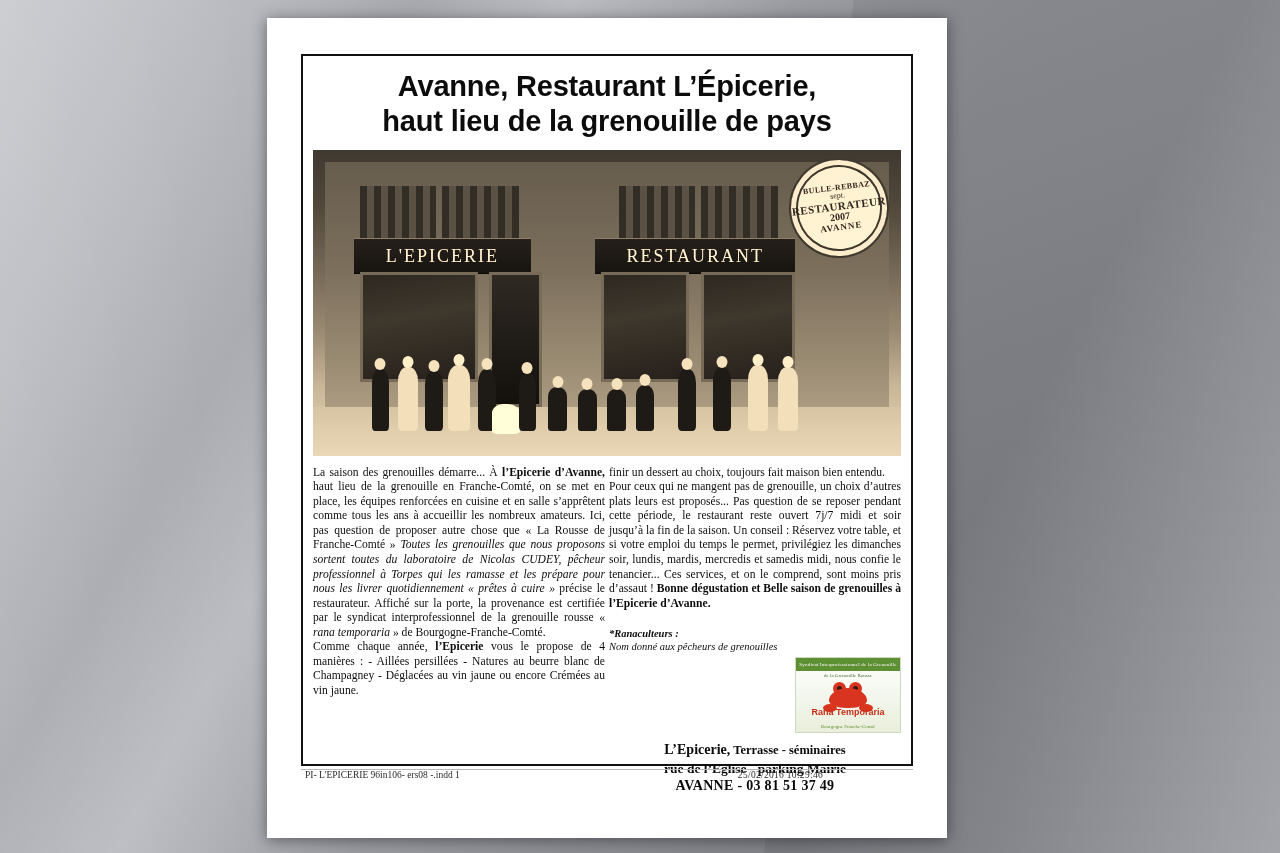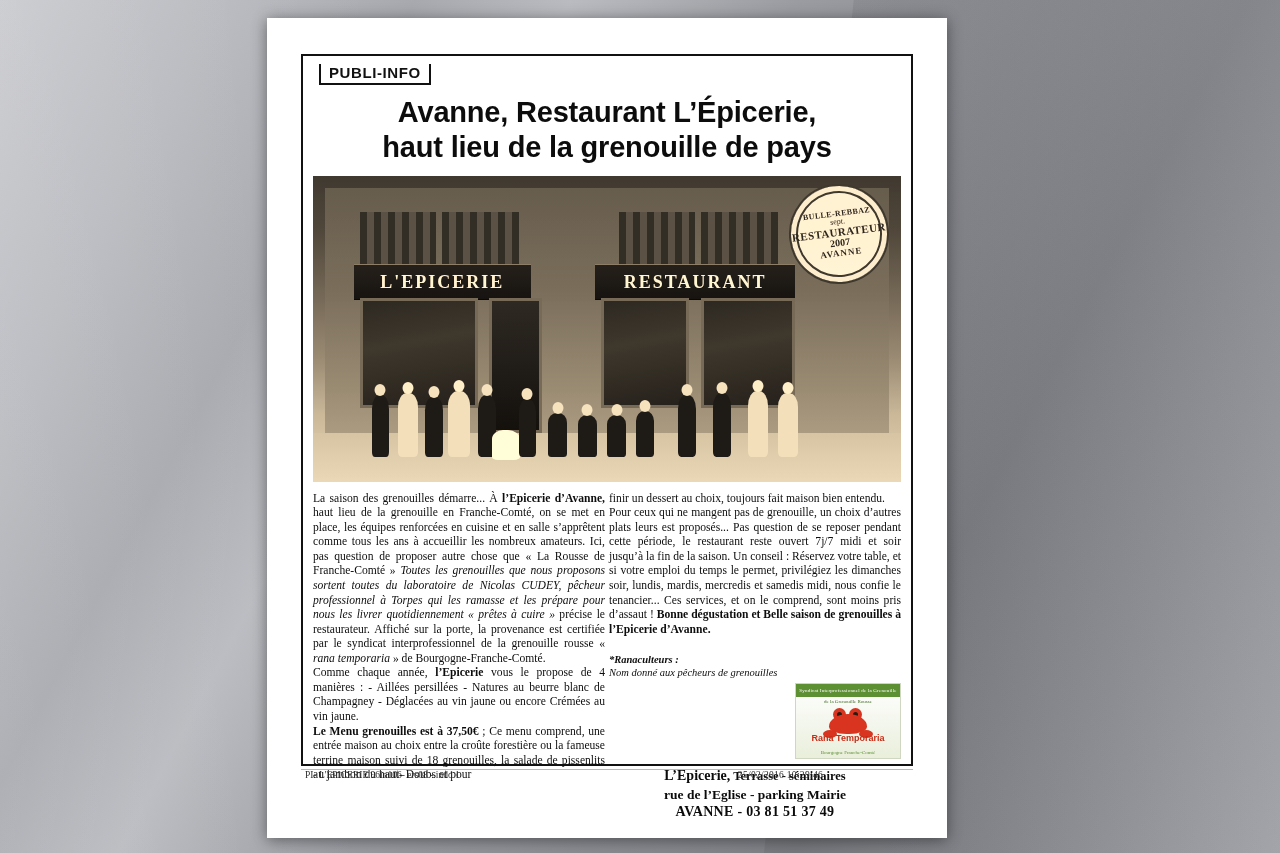--- a/index.html
+++ b/index.html
@@ -130,21 +130,21 @@
     position: absolute;
     background: repeating-linear-gradient(90deg, #2e2a26 0 7px, #524c44 7px 14px);
     border-bottom: 2px solid #1d1a17;
   }
   .sign {
     position: absolute;
     height: 34px;
     background: linear-gradient(180deg, #241f1b, #171311);
     color: #e8e0cf;
     font-family: "Liberation Serif", serif;
-    font-weight: 700;
+    font-weight: 400;
     font-size: 18px;
     letter-spacing: 2px;
     display: flex;
     align-items: center;
     justify-content: center;
     border-top: 1px solid #7e7364;
     border-bottom: 1px solid #0a0908;
   }
   .window {
     position: absolute;
@@ -375,23 +375,20 @@
 </head>
 <body>
 
 <div class="stage">
 
   <div class="page">
     <div class="page-inner">
 
       <div class="ad-frame">
 
-        <div class="kicker-wrap">
-          <span class="kicker">PUBLI-INFO</span>
-        </div>
 
         <div class="headline">
           <span class="l1">Avanne, Restaurant L’Épicerie,</span>
           <span class="l2">haut lieu de la grenouille de pays</span>
         </div>
 
         <div class="photo">
           <div class="sky"></div>
           <div class="facade"></div>
 
@@ -432,21 +429,20 @@
             <div class="s3">RESTAURATEUR</div>
             <div class="s4">2007</div>
             <div class="s5">AVANNE</div>
           </div>
         </div>
 
         <div class="cols">
           <div class="col" id="col-left">
               <p><span>La saison des grenouilles démarre... À </span><b>l’Epicerie d’Avanne,</b><span> haut lieu de la grenouille en Franche-Comté, on se met en place, les équipes renforcées en cuisine et en salle s’apprêtent comme tous les ans à accueillir les nombreux amateurs. Ici, pas question de proposer autre chose que « La Rousse de Franche-Comté » </span><i>Toutes les grenouilles que nous proposons sortent toutes du laboratoire de Nicolas CUDEY, pêcheur professionnel à Torpes qui les ramasse et les prépare pour nous les livrer quotidiennement « prêtes à cuire »</i><span> précise le restaurateur. Affiché sur la porte, la provenance est certifiée par le syndicat interprofessionnel de la grenouille rousse « </span><i>rana temporaria</i><span> » de Bourgogne-Franche-Comté.</span></p>
               <p><span>Comme chaque année, </span><b>l’Epicerie</b><span> vous le propose de 4 manières : - Aillées persillées - Natures au beurre blanc de Champagney - Déglacées au vin jaune ou encore Crémées au vin jaune.</span></p>
-              <p><b>Le Menu grenouilles est à 37,50€</b><span> ; Ce menu comprend, une entrée maison au choix entre la croûte forestière ou la fameuse terrine maison suivi de 18 grenouilles, la salade de pissenlits au jambon du haut- Doubs et pour</span></p>
             </div>
           <div class="col" id="col-right">
               <p><span>finir un dessert au choix, toujours fait maison bien entendu.</span></p>
               <p><span>Pour ceux qui ne mangent pas de grenouille, un choix d’autres plats leurs est proposés... Pas question de se reposer pendant cette période, le restaurant reste ouvert 7j/7 midi et soir jusqu’à la fin de la saison. Un conseil : Réservez votre table, et si votre emploi du temps le permet, privilégiez les dimanches soir, lundis, mardis, mercredis et samedis midi, nous confie le tenancier... Ces services, et on le comprend, sont moins pris d’assaut ! </span><b>Bonne dégustation et Belle saison de grenouilles à l’Epicerie d’Avanne.</b></p>
             <div class="footnote">
               <div class="star">*Ranaculteurs :</div>
               <div class="sub">Nom donné aux pêcheurs de grenouilles</div>
             </div>
 
             <div class="logo-row">

